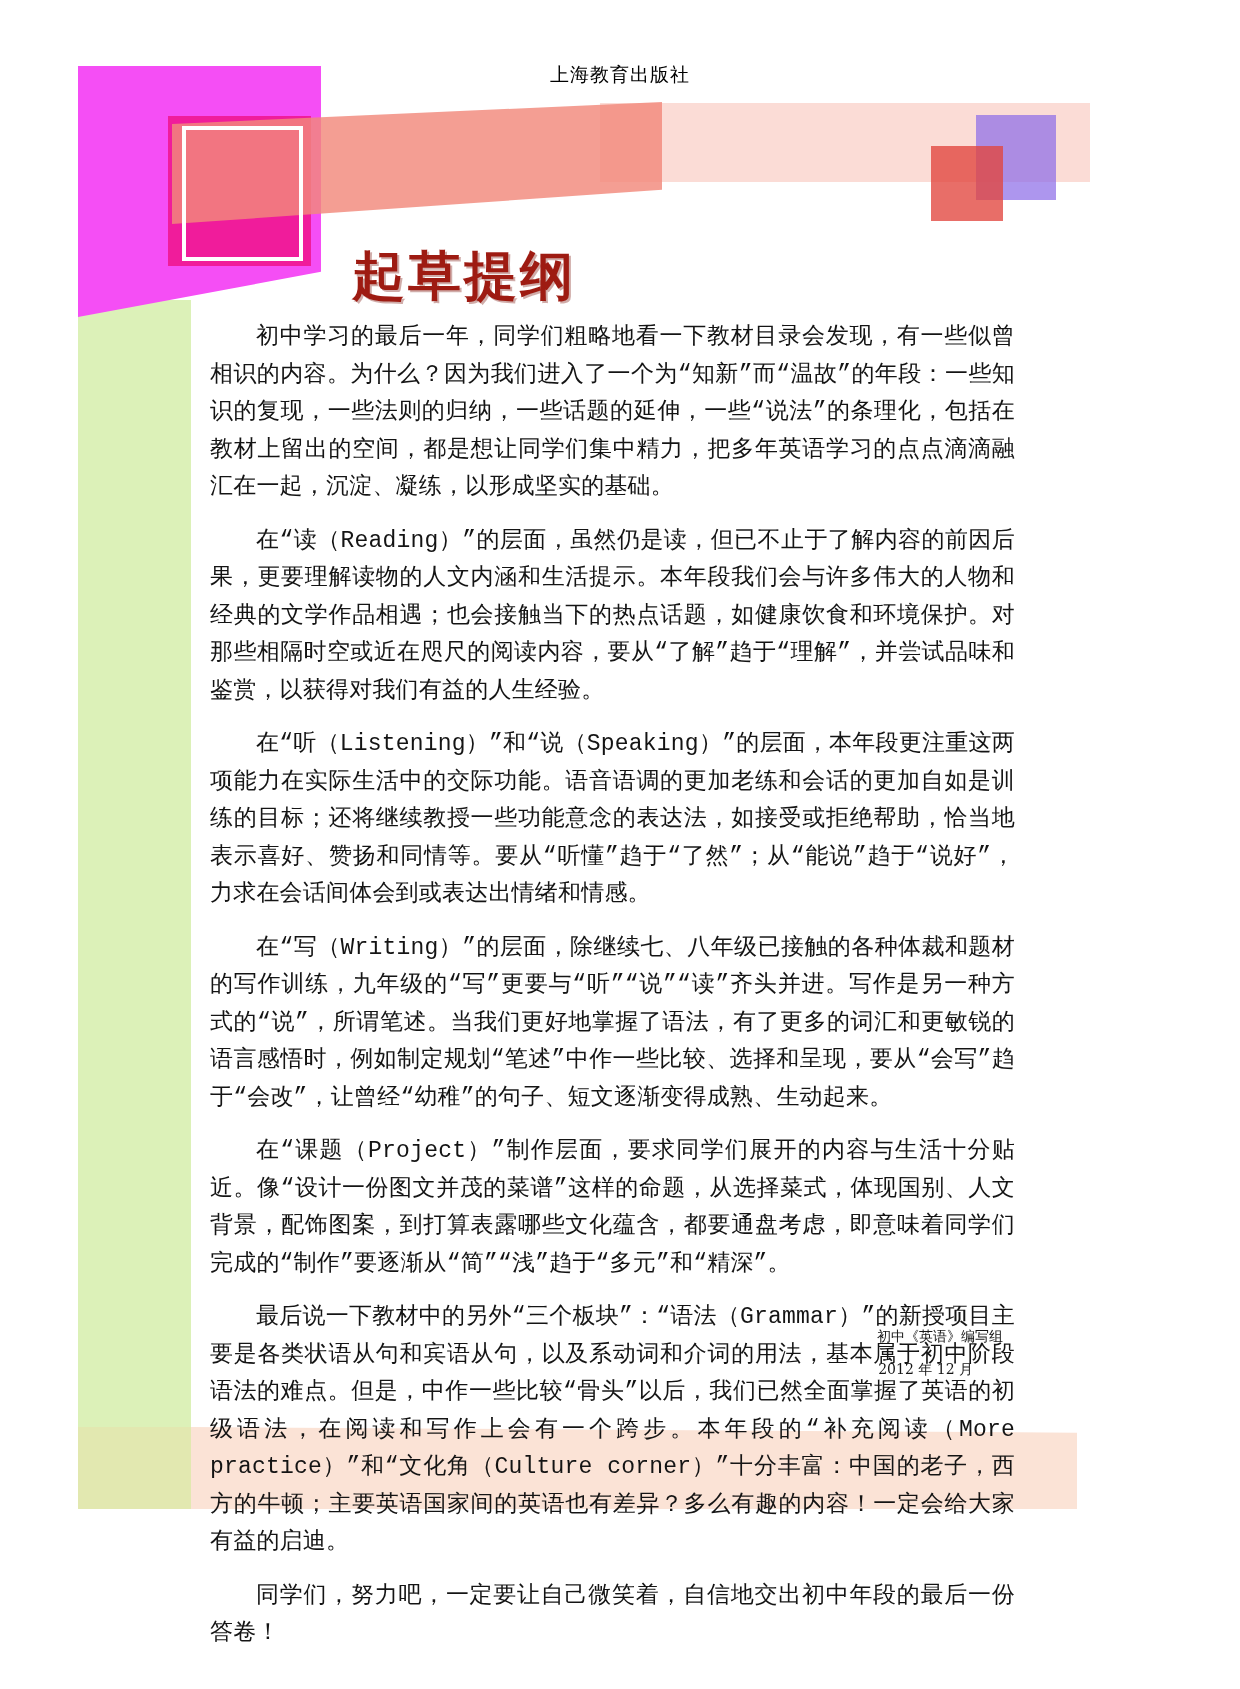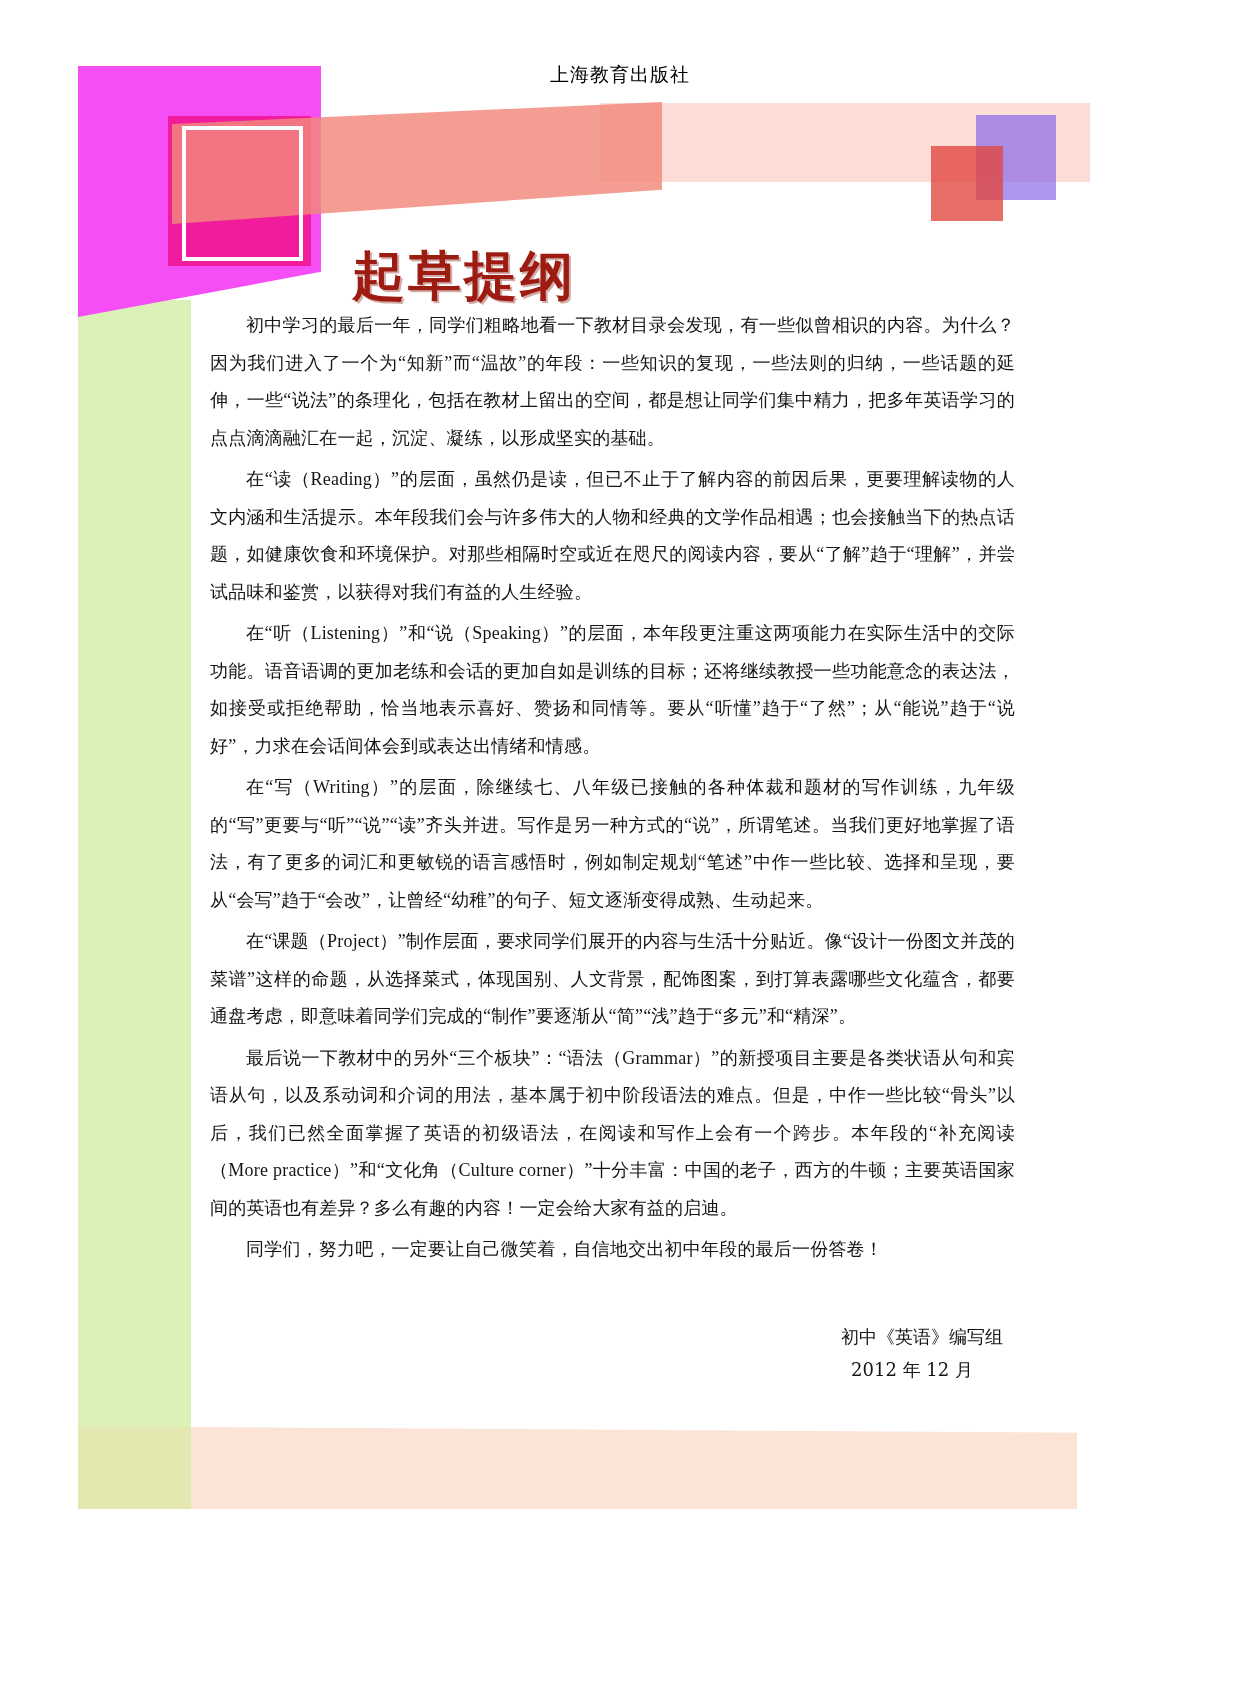--- a/index.html
+++ b/index.html
@@ -146,39 +146,39 @@
   }
 
   #article {
     position: absolute;
     left: 210px;
     top: 303px;
     width: 805px;
   }
 
   .para {
-    margin: 4px 0 1px 0;
+    margin: 16px 0 1px 0;
     text-indent: 2em;
-    font-family: Liberation Serif, serif;
-    font-size: 18px;
+    font-family: Liberation Mono, monospace;
+    font-size: 23px;
     line-height: 37.5px;
     color: #141414;
     text-align: justify;
     text-justify: inter-character;
     letter-spacing: .2px;
   }
 
   #signature {
     position: absolute;
     left: 210px;
     top: 1320px;
     width: 805px;
     text-align: right;
     font-family: "DejaVu Serif", "Liberation Serif", serif;
-    font-size: 18px;
+    font-size: 14px;
     line-height: 33px;
     color: #141414;
   }
   #signature .sig-line { padding-right: 12px; }
   #signature .sig-date { padding-right: 42px; }
 </style>
 </head>
 <body>
 
 <div id="page">

